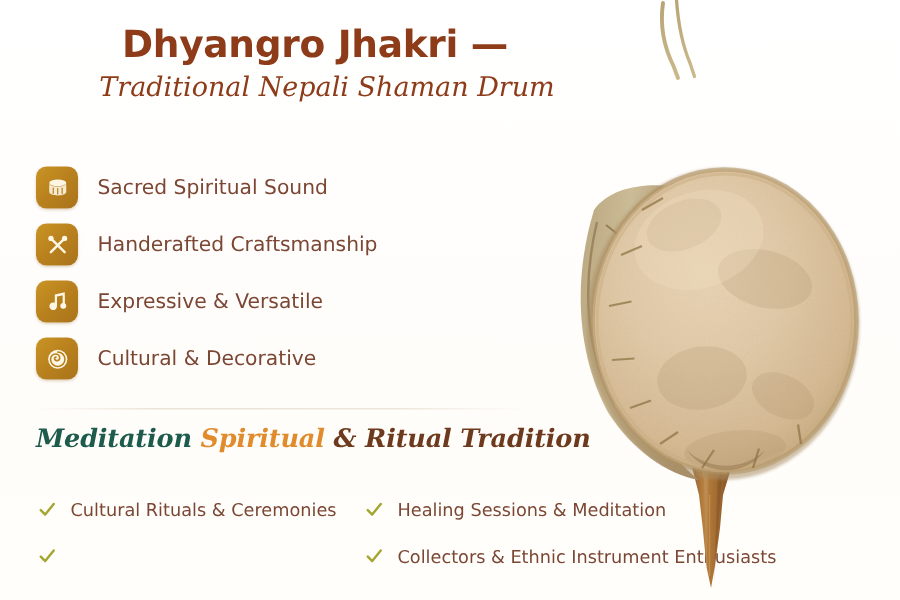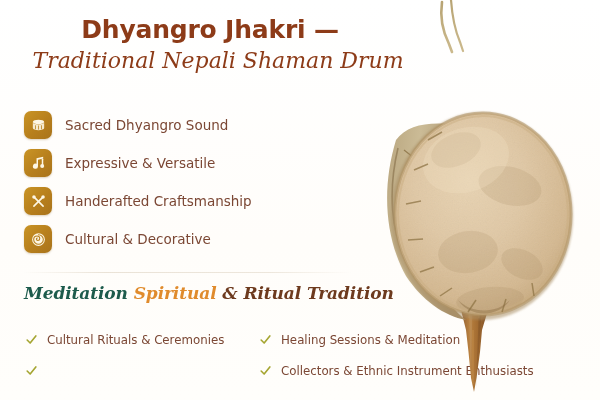--- a/index.html
+++ b/index.html
@@ -28,21 +28,21 @@
     font-weight: bold;
     font-size: 25px;
     letter-spacing: -0.2px;
     color: #8d3b18;
     line-height: 1.12;
     white-space: nowrap;
   }
   .title-sub {
     font-family: "DejaVu Serif", serif;
     font-style: italic;
-    font-size: 22px;
+    font-size: 18px;
     color: #8d3b18;
     line-height: 1.3;
     margin-top: 3px;
     white-space: nowrap;
     margin-left: 16px;
   }
 
   
   .features {
     position: absolute;
@@ -99,21 +99,20 @@
   .h-word3 { color: #6d3a1e; }
 
   
   .checks {
     position: absolute;
     left: 24px; top: 324px;
     width: 556px;
     display: grid;
     grid-template-columns: 218px 1fr;
     grid-auto-rows: 31px;
-    column-gap: 16px;
     text-align: center;
   }
   .check-row {
     display: flex;
     align-items: center;
   }
   .check-mark {
     flex: 0 0 auto;
     width: 14px; height: 14px;
     color: #a5a531;
@@ -154,46 +153,46 @@
     <div class="feature-row">
       <span class="feature-icon">
         <svg width="17" height="17" viewBox="0 0 24 24" fill="currentColor" aria-hidden="true">
           <ellipse cx="12" cy="7" rx="8" ry="3.2"></ellipse>
           <path d="M4 7.4v8.2c0 1.8 3.6 3.2 8 3.2s8-1.4 8-3.2V7.4c0 1.8-3.6 3.2-8 3.2S4 9.2 4 7.4z" opacity="0.9"></path>
           <rect x="7.2" y="11.4" width="1.1" height="6" rx="0.5" fill="#b8801d"></rect>
           <rect x="11.4" y="11.7" width="1.1" height="6.2" rx="0.5" fill="#b8801d"></rect>
           <rect x="15.6" y="11.4" width="1.1" height="6" rx="0.5" fill="#b8801d"></rect>
         </svg>
       </span>
-      <span class="feature-label">Sacred Dhyangro Sound</span>
-    </div>
-
-    <div class="feature-row">
-      <span class="feature-icon">
-        <svg width="17" height="17" viewBox="0 0 24 24" fill="currentColor" aria-hidden="true">
-          <path d="M9.2 4.6 18.6 2.6v2.5L11.3 6.7v9.1a3.6 3.6 0 1 1-2.1-3.3V4.6z"></path>
-          <circle cx="17.2" cy="15.4" r="2.8"></circle>
-          <rect x="16.6" y="5.0" width="2.1" height="10" rx="0.9"></rect>
-        </svg>
-      </span>
-      <span class="feature-label">Expressive &amp; Versatile</span>
+      <span class="feature-label">Sacred Spiritual Sound</span>
     </div>
 
     <div class="feature-row">
       <span class="feature-icon">
         <svg width="17" height="17" viewBox="0 0 24 24" aria-hidden="true">
           <g stroke="currentColor" stroke-width="2.3" stroke-linecap="round">
             <line x1="5.5" y1="5.5" x2="18.5" y2="18.5"></line>
             <line x1="18.5" y1="5.5" x2="5.5" y2="18.5"></line>
           </g>
           <circle cx="5.6" cy="5.6" r="2.5" fill="currentColor"></circle>
           <circle cx="18.4" cy="5.6" r="2.5" fill="currentColor"></circle>
         </svg>
       </span>
       <span class="feature-label">Handerafted Craftsmanship</span>
+    </div>
+
+    <div class="feature-row">
+      <span class="feature-icon">
+        <svg width="17" height="17" viewBox="0 0 24 24" fill="currentColor" aria-hidden="true">
+          <path d="M9.2 4.6 18.6 2.6v2.5L11.3 6.7v9.1a3.6 3.6 0 1 1-2.1-3.3V4.6z"></path>
+          <circle cx="17.2" cy="15.4" r="2.8"></circle>
+          <rect x="16.6" y="5.0" width="2.1" height="10" rx="0.9"></rect>
+        </svg>
+      </span>
+      <span class="feature-label">Expressive &amp; Versatile</span>
     </div>
 
     <div class="feature-row">
       <span class="feature-icon">
         <svg width="17" height="17" viewBox="0 0 24 24" aria-hidden="true">
           <circle cx="12" cy="12" r="9" fill="currentColor"></circle>
           <path d="M12 5.2a6.8 6.8 0 1 1-6.8 6.8c0-2.9 2.2-5 4.7-5 2.2 0 3.9 1.6 3.9 3.5 0 1.6-1.2 2.8-2.7 2.8-1.2 0-2.1-.9-2.1-1.9 0-.8.6-1.4 1.3-1.4" fill="none" stroke="#b8801d" stroke-width="1.5" stroke-linecap="round"></path>
         </svg>
       </span>
       <span class="feature-label">Cultural &amp; Decorative</span>

